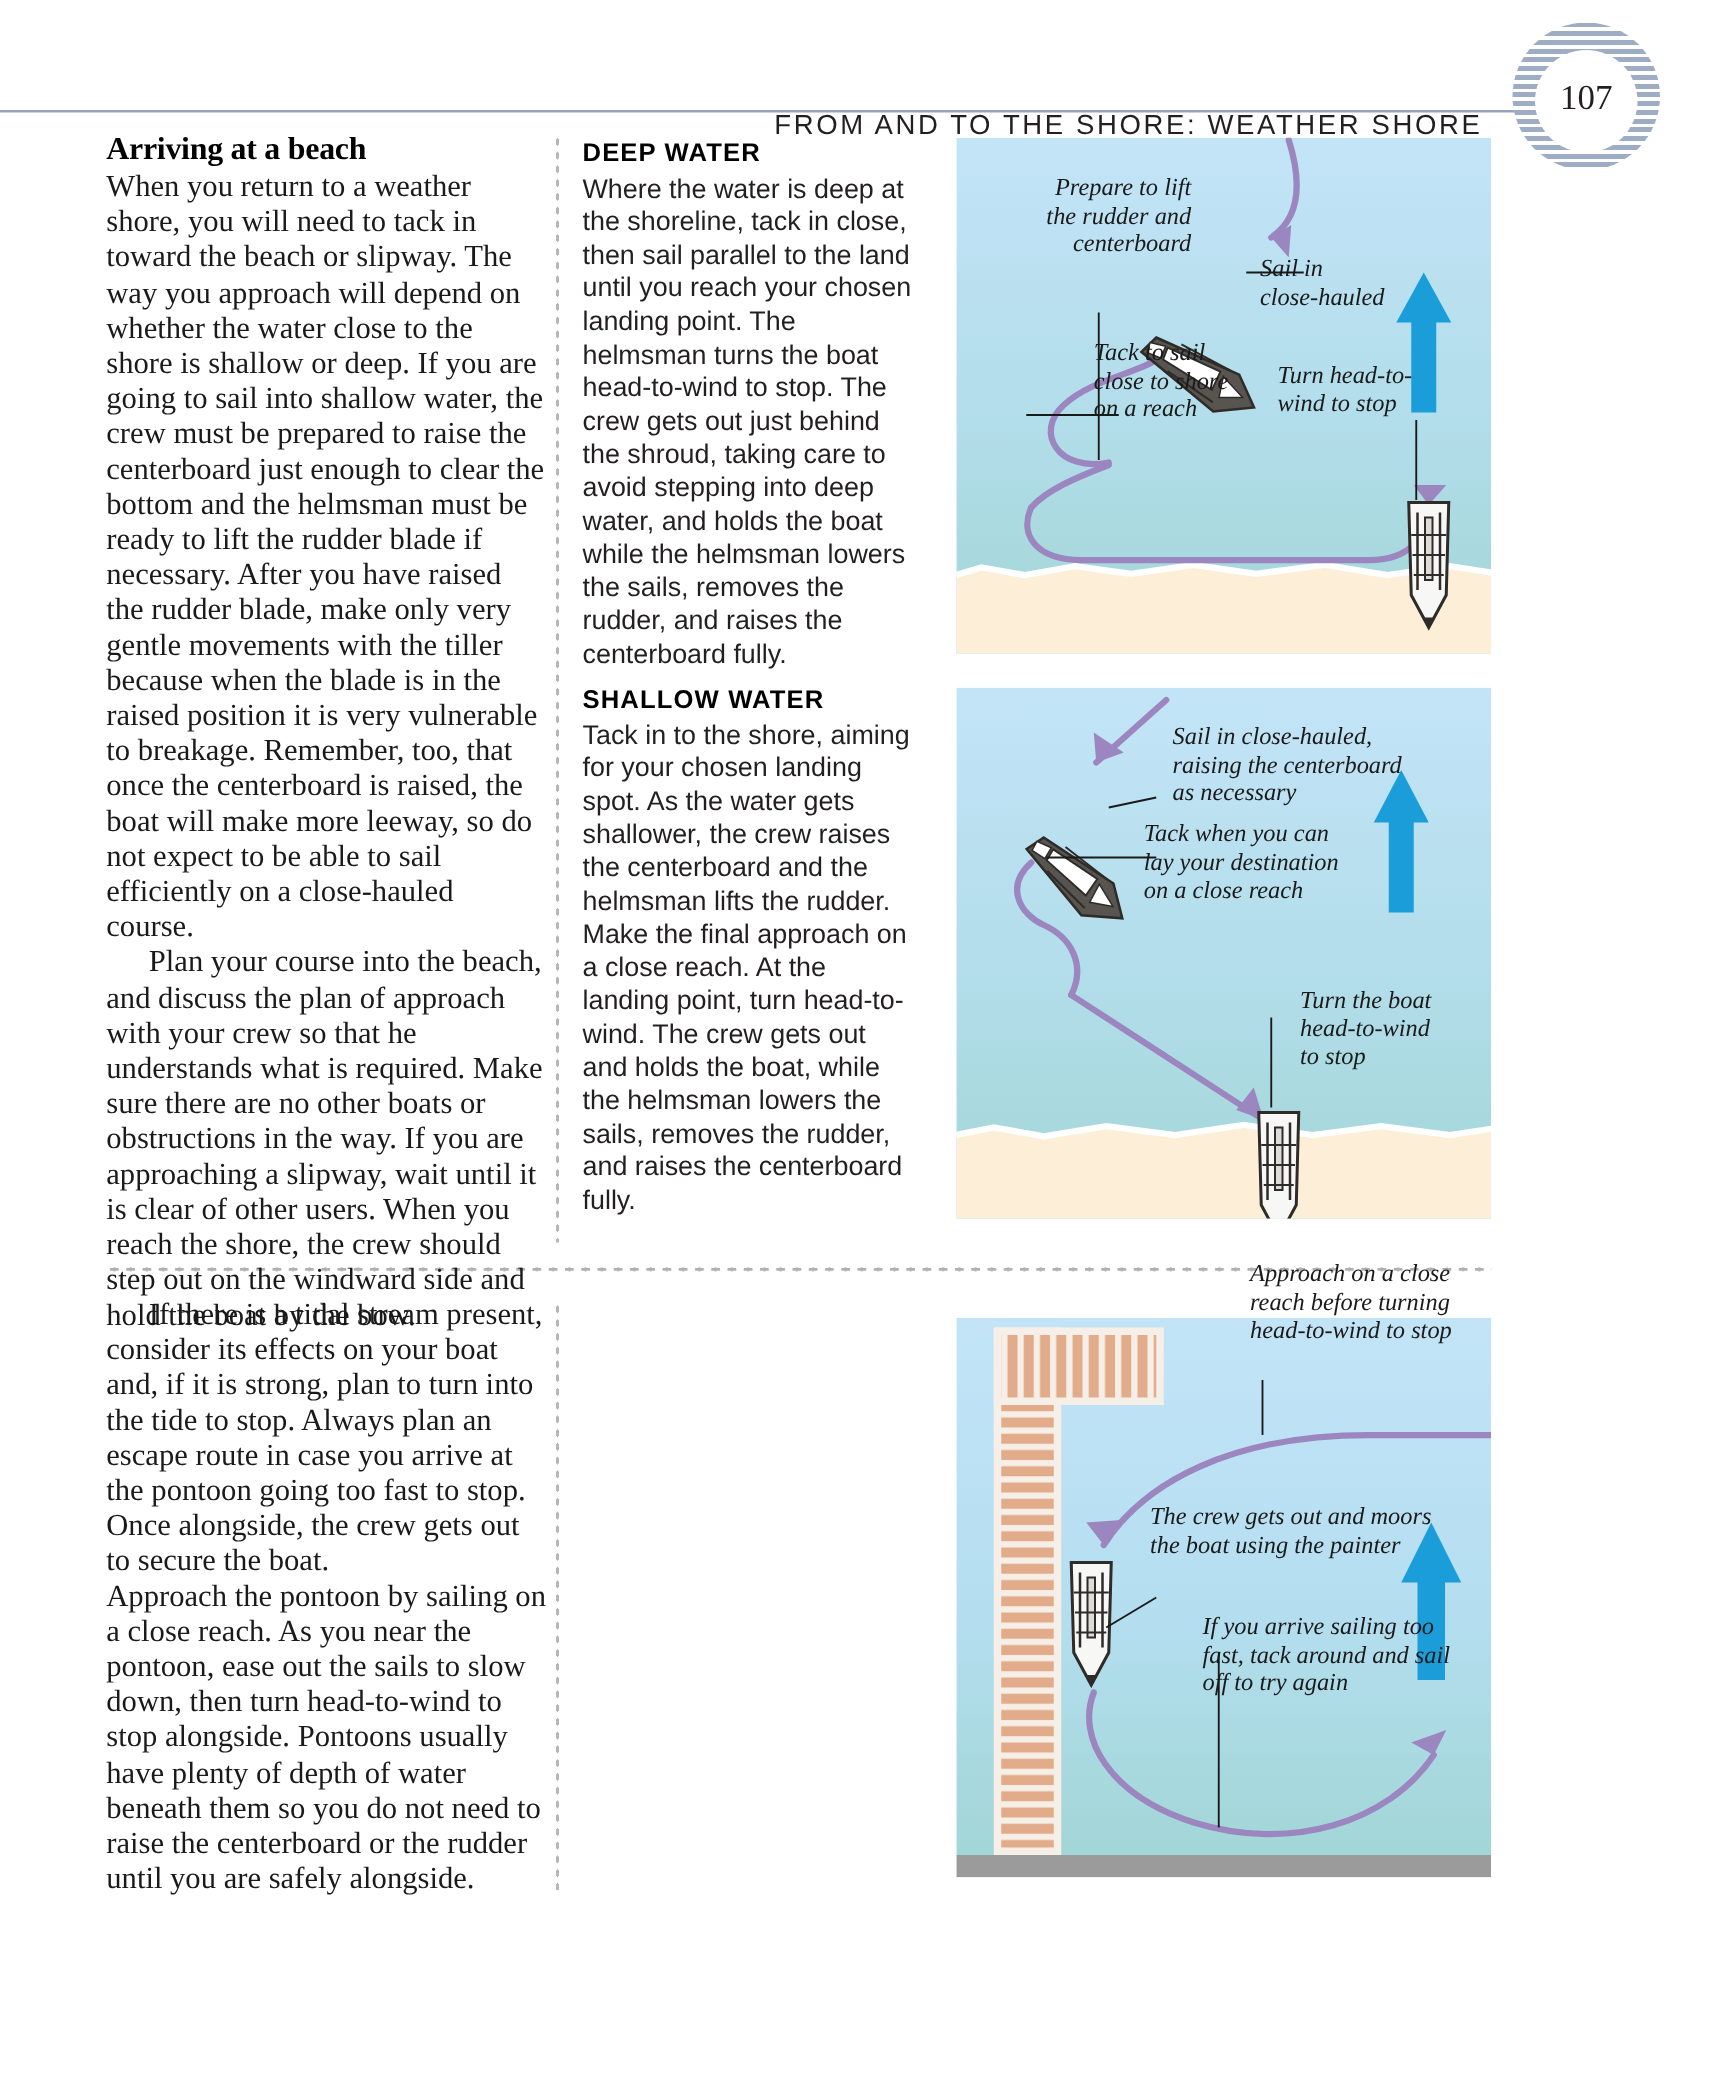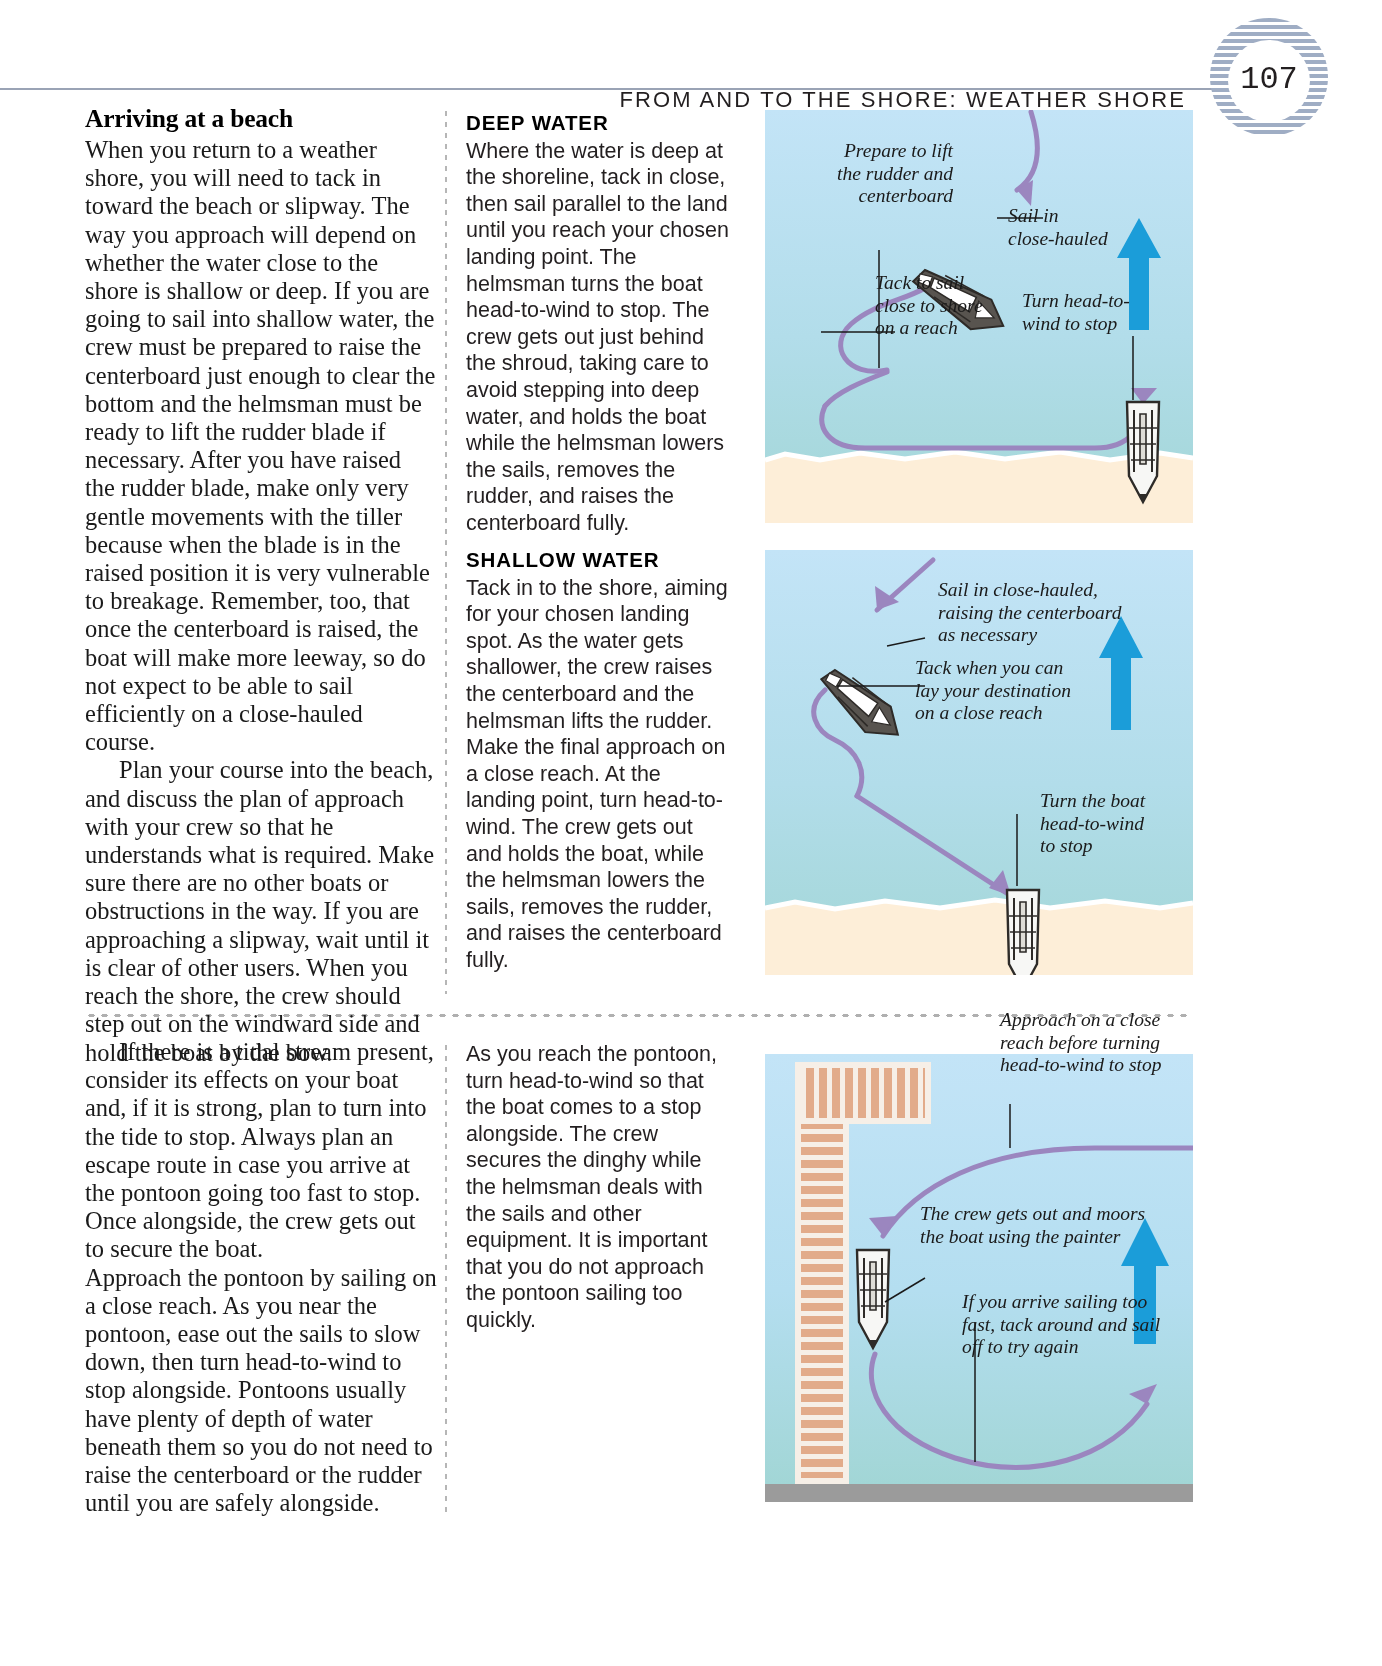--- a/index.html
+++ b/index.html
@@ -64,22 +64,22 @@
     border-radius: 50%;
     background: #ffffff;
   }
   .page-badge .num {
     position: absolute;
     left: 18px; top: 22px;
     width: 82px; height: 82px;
     display: flex;
     align-items: center;
     justify-content: center;
-    font-family: Liberation Mono, monospace;
-    font-size: 32px;
+    font-family: Liberation Serif, serif;
+    font-size: 28px;
     color: #231f20;
     letter-spacing: 0px;
     padding-bottom: 4px;
   }
 
   
   .col-main {
     position: absolute;
     left: 85px;
     width: 352px;
@@ -186,21 +186,20 @@
   <h3 class="sub-title">SHALLOW WATER</h3>
   <p class="body">Tack in to the shore, aiming for your chosen landing spot. As the water gets shallower, the crew raises the centerboard and the helmsman lifts the rudder. Make the final approach on a close reach. At the landing point, turn head-to-wind. The crew gets out and holds the boat, while the helmsman lowers the sails, removes the rudder, and raises the centerboard fully.</p>
 </div>
 
 <div class="col-main" style="top:1038px;">
   <p class="body indent">If there is a tidal stream present, consider its effects on your boat and, if it is strong, plan to turn into the tide to stop. Always plan an escape route in case you arrive at the pontoon going too fast to stop. Once alongside, the crew gets out to secure the boat.</p>
   <p class="body">Approach the pontoon by sailing on a close reach. As you near the pontoon, ease out the sails to slow down, then turn head-to-wind to stop alongside. Pontoons usually have plenty of depth of water beneath them so you do not need to raise the centerboard or the rudder until you are safely alongside.</p>
 </div>
 
 <div class="col-side" style="top:1041px;">
-  <p class="body">As you reach the pontoon, turn head-to-wind so that the boat comes to a stop alongside. The crew secures the dinghy while the helmsman deals with the sails and other equipment. It is important that you do not approach the pontoon sailing too quickly.</p>
 </div>
 
 <div class="illo" style="left:765px; top:110px; width:428px; height:413px;">
   <svg width="428" height="413" viewBox="0 0 428 413" xmlns="http://www.w3.org/2000/svg">
     <defs>
       <linearGradient id="water1" x1="0" y1="0" x2="0" y2="1">
         <stop offset="0%" stop-color="#c3e4f7"></stop>
         <stop offset="55%" stop-color="#b2ddea"></stop>
         <stop offset="100%" stop-color="#a2d6d6"></stop>
       </linearGradient>

